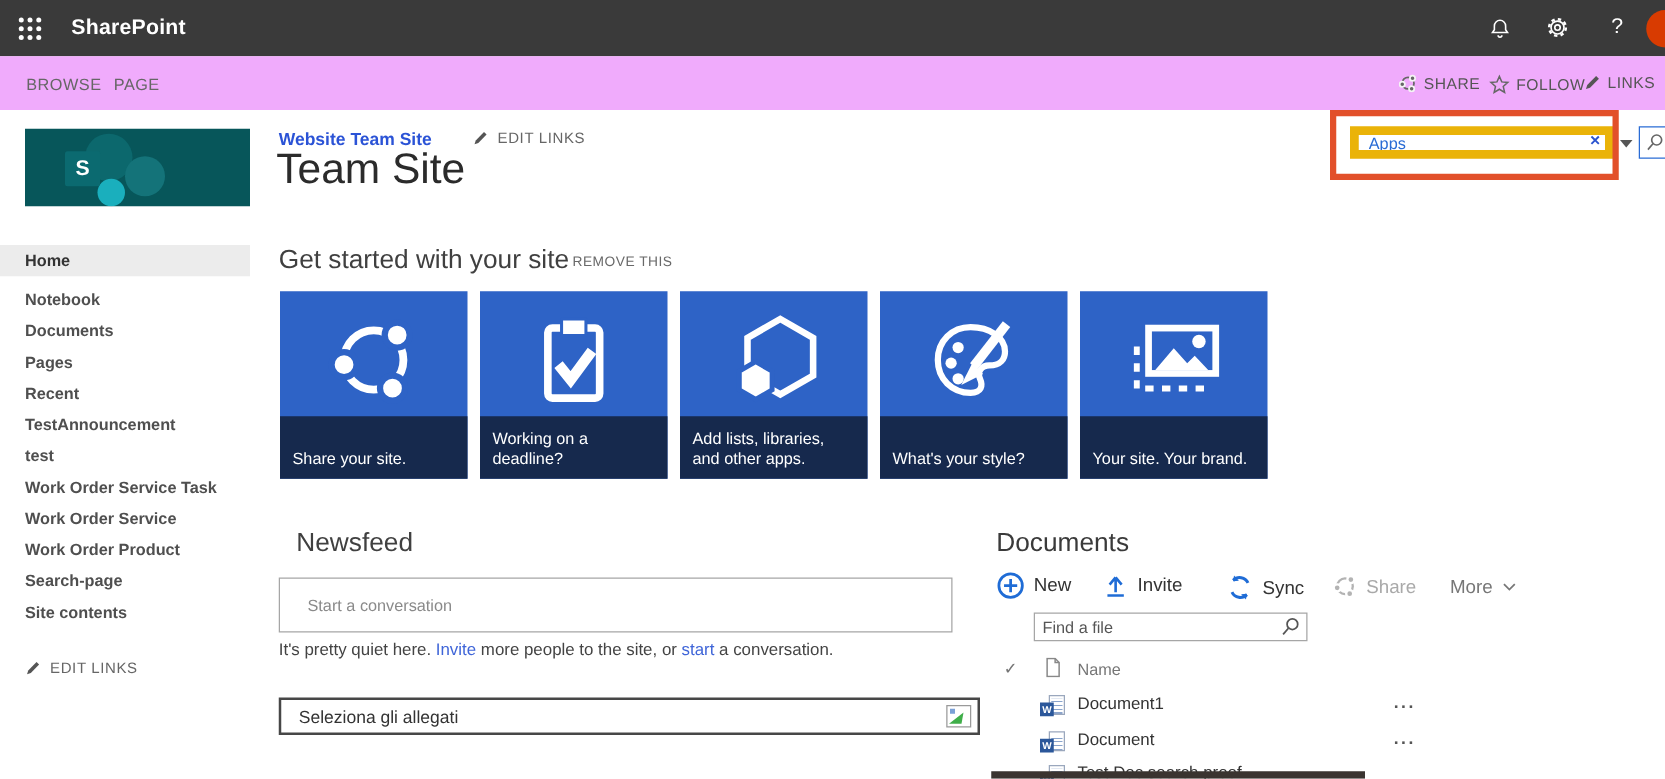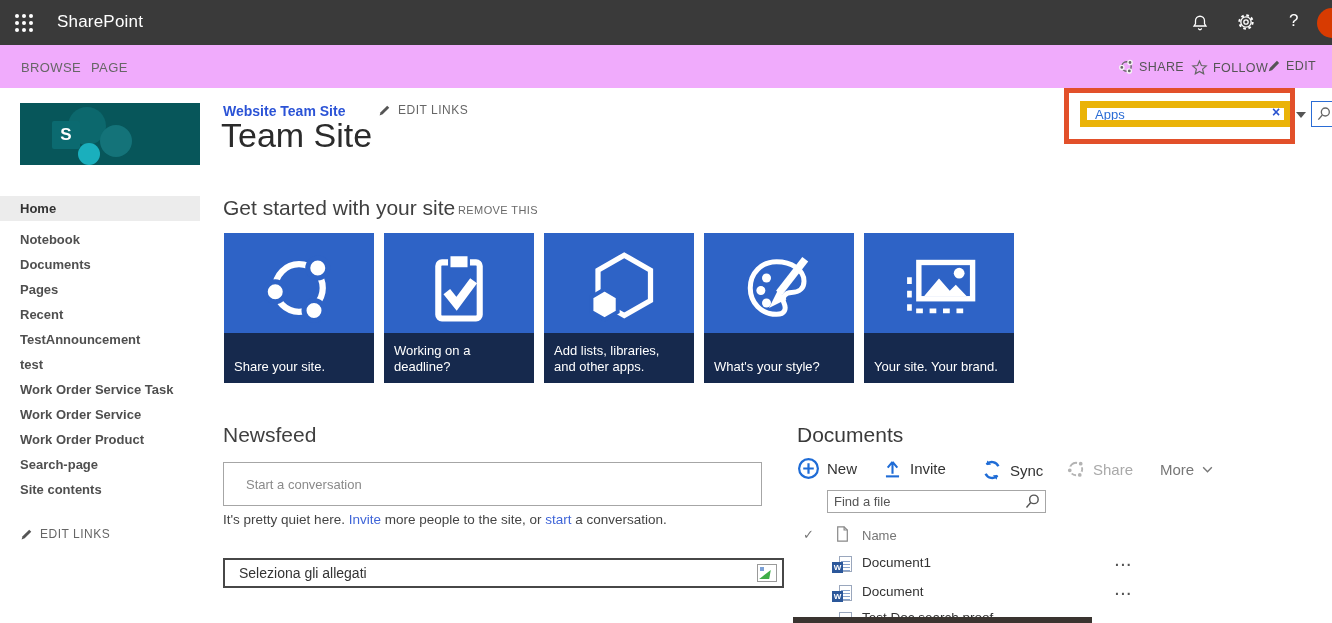--- a/index.html
+++ b/index.html
@@ -6,21 +6,21 @@
   html,body { width:1332px; height:623px; }
   body {
     position: relative; overflow: hidden; background:#fff;
     font-family:"Liberation Sans", sans-serif; color:#333;
   }
 
   
   .suitebar { position:absolute; left:0; top:0; width:1332px; height:45px; background:#3a3a3a; }
   .waffle { position:absolute; left:15px; top:14px; display:grid; grid-template-columns:repeat(3,4px); grid-gap:3px; }
   .waffle i { width:4px; height:4px; border-radius:50%; background:#fff; }
-  .brand { position:absolute; left:57px; top:12px; color:#fff; font-size:17px; font-weight:400; letter-spacing:.2px; }
+  .brand { position:absolute; left:57px; top:12px; color:#fff; font-size:17px; font-weight:700; letter-spacing:.2px; }
   .suite-ico { position:absolute; top:12px; cursor:pointer; }
   .help-q { color:#fff; font-size:17px; font-weight:400; }
   .avatar { position:absolute; left:1317px; top:8px; width:30px; height:30px; border-radius:50%; background:#d83b01; }
 
   
   .ribbon { position:absolute; left:0; top:45px; width:1332px; height:43px; background:#f0abfc; }
   .rtab { position:absolute; top:15px; font-size:13px; color:#666; letter-spacing:.4px; cursor:pointer; }
   .raction { position:absolute; top:14px; font-size:12.5px; color:#555; letter-spacing:.4px; cursor:pointer; display:flex; align-items:center; gap:5px; }
 
   
@@ -57,21 +57,21 @@
   
   .gs-title { position:absolute; left:223px; top:196px; font-size:21px; color:#404040; }
   .remove-this { position:absolute; left:458px; top:204px; font-size:11px; color:#696969; letter-spacing:.4px; cursor:pointer; }
   .tiles { position:absolute; left:224px; top:233px; display:flex; gap:10px; }
   .tile { width:150px; height:150px; background:#2e63c6; position:relative; cursor:pointer; }
   .tile-icon { position:absolute; left:0; top:10px; right:0; height:90px; display:flex; align-items:center; justify-content:center; }
   .tile-band { position:absolute; left:0; right:0; bottom:0; height:50px; background:#16294d;
                display:flex; align-items:flex-end; padding:0 10px 8px; color:#fff; font-size:13px; line-height:16px; }
 
   
-  .nf-title { position:absolute; left:223px; top:423px; font-size:21px; color:#404040; }
+  .nf-title { position:absolute; left:237px; top:423px; font-size:21px; color:#404040; }
   .composer { position:absolute; left:223px; top:462px; width:539px; height:44px; border:1px solid #a6a6a6;
               font-size:13px; padding:0 22px; color:#333; outline:none; font-family:"Liberation Sans", sans-serif; }
   .composer::placeholder { color:#8a8a8a; }
   .quiet { position:absolute; left:223px; top:512px; font-size:13.5px; color:#444; }
   .quiet a { color:#3f65d8; text-decoration:none; cursor:pointer; }
 
   
   .attach { position:absolute; left:223px; top:558px; width:561px; height:30px; border:2px solid #474747;
             display:flex; align-items:center; background:#fff; cursor:pointer; }
   .attach-label { margin-left:14px; font-size:14px; color:#333; }
@@ -155,21 +155,21 @@
   <span class="raction" style="left:1191px;">
     <svg width="17" height="17" viewBox="0 0 24 24" fill="none" stroke="#666" stroke-width="1.7">
       <path d="M12 3 l2.7 6.2 6.8 .6 -5.1 4.5 1.5 6.7 -5.9 -3.5 -5.9 3.5 1.5 -6.7 -5.1 -4.5 6.8 -.6 z"></path>
     </svg>
     <span>FOLLOW</span>
   </span>
   <span class="raction" style="left:1267px;">
     <svg width="14" height="14" viewBox="0 0 24 24" fill="#555">
       <path d="M3 21 l1.8 -5.6 L17 3 l3.8 3.8 L8.6 19.1 z"></path>
     </svg>
-    <span>EDIT</span>
+    <span>LINKS</span>
   </span>
 </div>
 
 <div class="logo">
   <span class="c1"></span>
   <span class="c2"></span>
   <span class="c3"></span>
   <span class="sq">S</span>
 </div>
 

